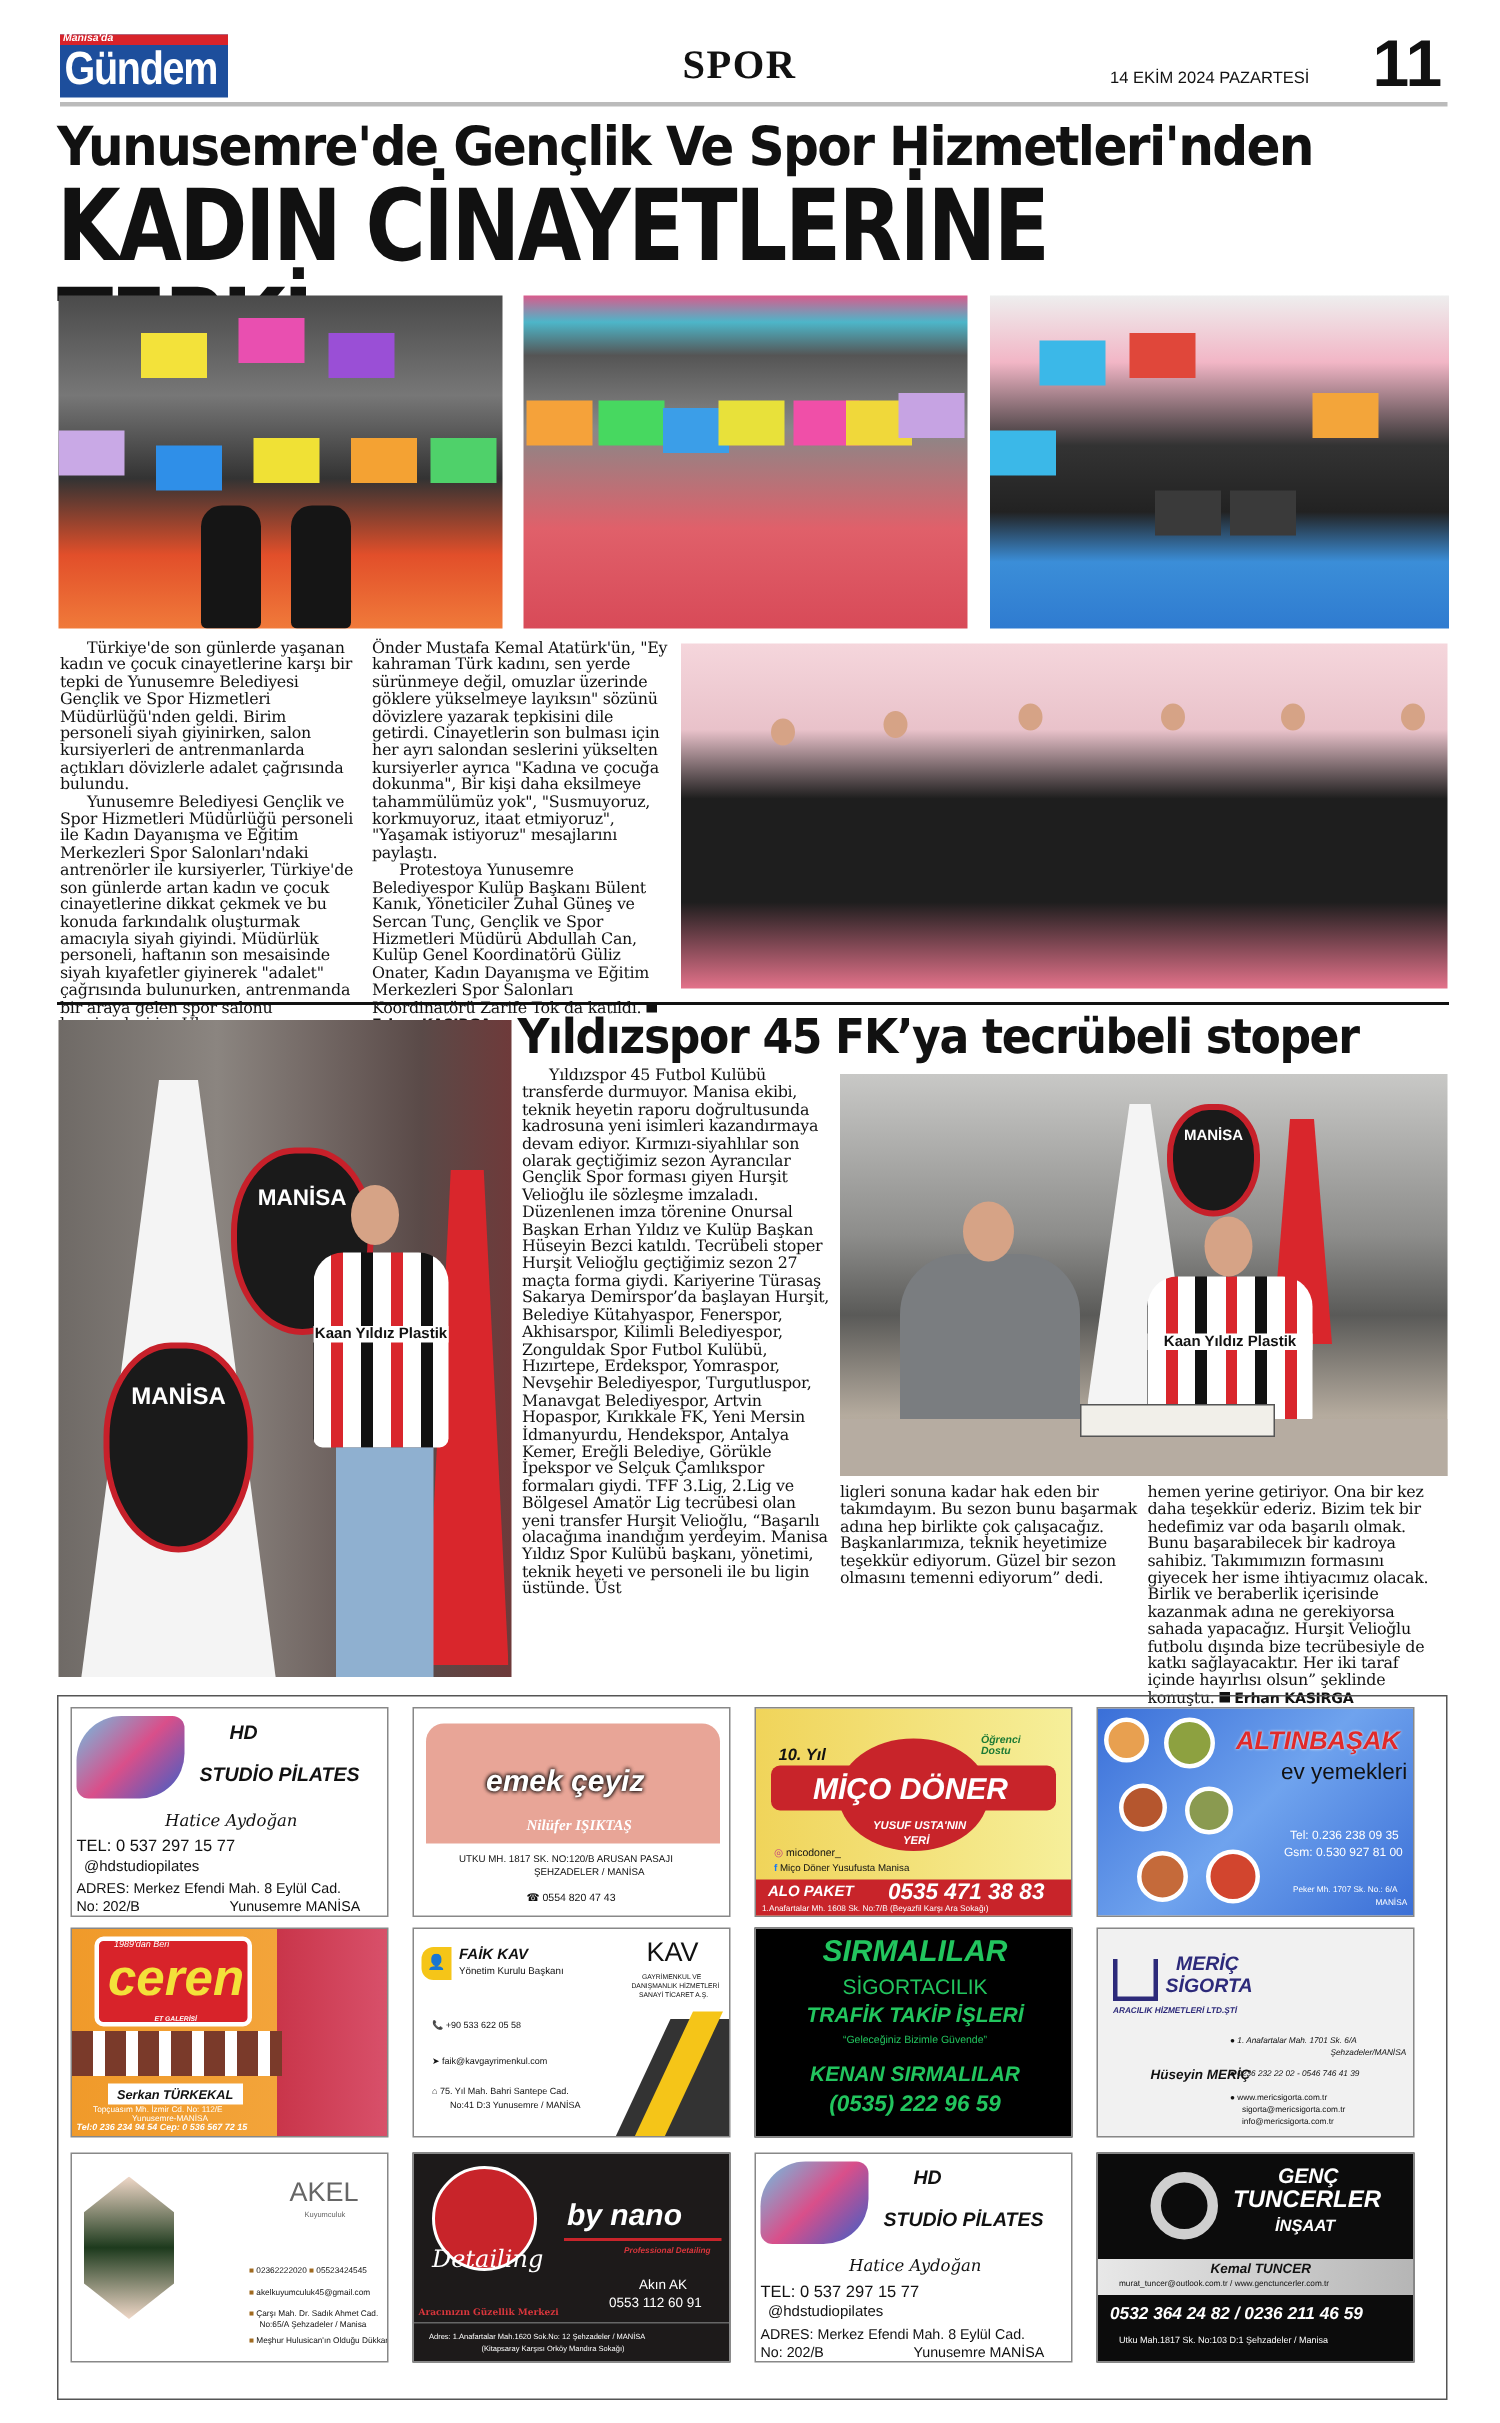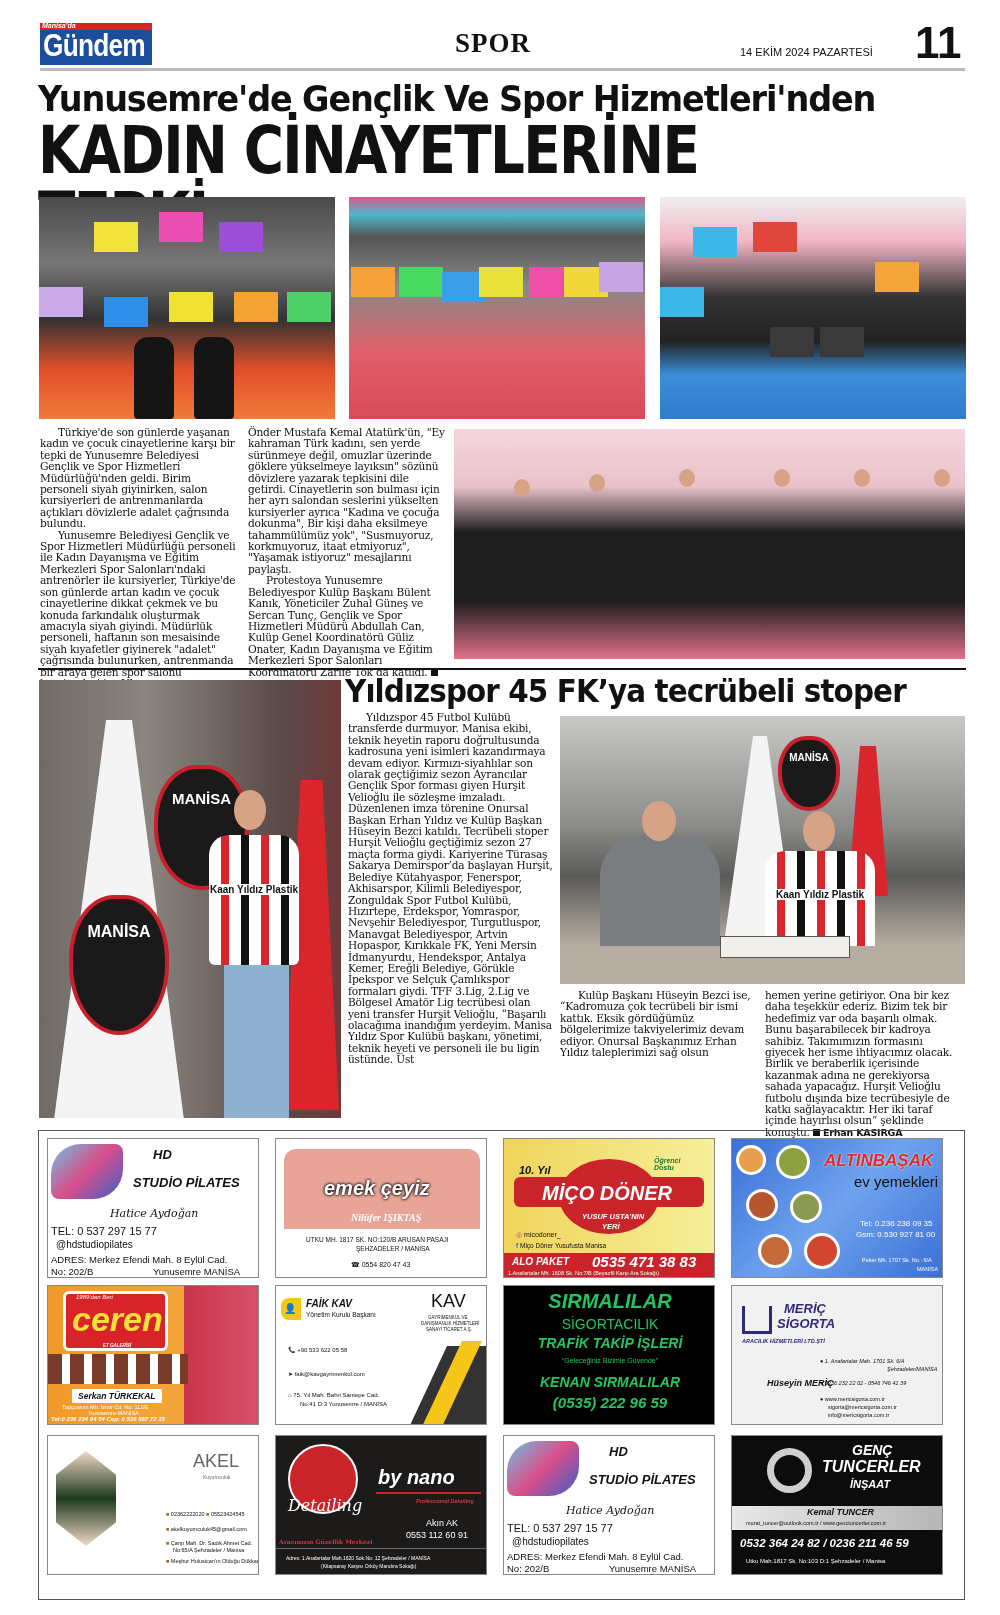--- a/index.html
+++ b/index.html
@@ -151,21 +151,21 @@
   <div class="head" style="left:82px;top:85px;width:34px;height:40px;"></div>
   <div class="jersey" style="left:205px;top:135px;width:110px;height:100px;">
       <span>Kaan Yıldız Plastik</span>
     </div>
   <div class="head" style="left:243px;top:95px;width:32px;height:40px;"></div>
   <div style="position:absolute;left:0;top:230px;width:405px;height:38px;background:#b6aca1;"></div>
   <div style="position:absolute;left:160px;top:220px;width:130px;height:22px;background:#f1efe9;border:1px solid #555;"></div>
 </div>
 
 <div class="abs col" style="left:560px;top:990px;width:200px;">
-  <p>Kulüp Başkanı Hüseyin Bezci ise, “Kadromuza çok tecrübeli bir ismi kattık. Eksik gördüğümüz bölgelerimize takviyelerimiz devam ediyor. Onursal Başkanımız Erhan Yıldız taleplerimizi sağ olsun</p>
+  <p style="text-indent:0">ligleri sonuna kadar hak eden bir takımdayım. Bu sezon bunu başarmak adına hep birlikte çok çalışacağız. Başkanlarımıza, teknik heyetimize teşekkür ediyorum. Güzel bir sezon olmasını temenni ediyorum” dedi.</p>
 </div>
 <div class="abs col" style="left:765px;top:990px;width:200px;">
   <p style="text-indent:0"><span>hemen yerine getiriyor. Ona bir kez daha teşekkür ederiz. Bizim tek bir hedefimiz var oda başarılı olmak. Bunu başarabilecek bir kadroya sahibiz. Takımımızın formasını giyecek her isme ihtiyacımız olacak. Birlik ve beraberlik içerisinde kazanmak adına ne gerekiyorsa sahada yapacağız. Hurşit Velioğlu futbolu dışında bize tecrübesiyle de katkı sağlayacaktır. Her iki taraf içinde hayırlısı olsun” şeklinde konuştu.</span> <span class="byline">Erhan KASIRGA</span></p>
 </div>
 
 <div class="abs ads-frame"></div>
 
 <div class="ad" style="left:47px;top:1138px;background:#fff;">
   <div style="position:absolute;left:3px;top:5px;width:72px;height:55px;background:linear-gradient(135deg,#6ec1e4,#d94f8a,#3a5fc9);border-radius:30px 8px 30px 8px;"></div>
   <div class="t b" style="left:105px;top:8px;font-size:13px;">HD</div>

